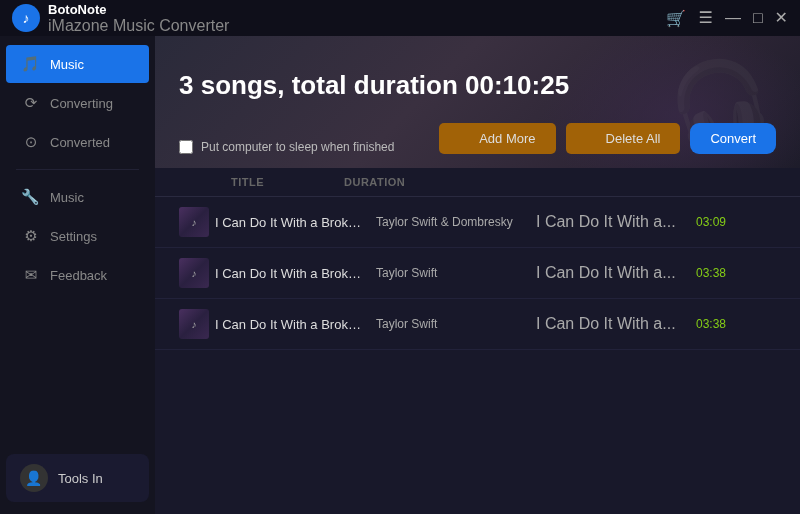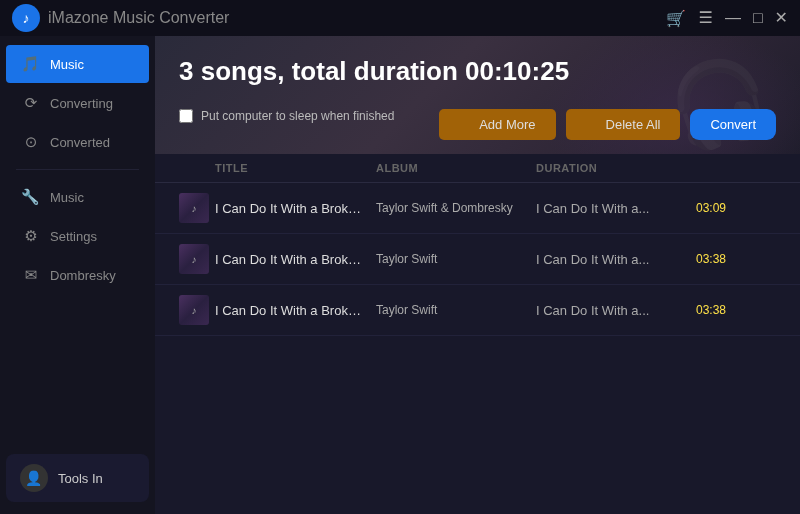--- a/index.html
+++ b/index.html
@@ -182,33 +182,33 @@
     .main-inner {
       position: relative;
       z-index: 1;
       flex: 1;
       display: flex;
       flex-direction: column;
     }
 
     
     .content-header {
-      padding: 20px 24px 12px;
+      padding: 34px 24px 12px;
     }
     .songs-summary {
       color: #fff;
       font-size: 26px;
       font-weight: 700;
       margin-bottom: 0;
     }
 
     
     .controls-bar {
       display: flex;
-      align-items: flex-start;
+      align-items: flex-end;
       justify-content: space-between;
       padding: 10px 24px 14px;
     }
     .sleep-option {
       display: flex;
       align-items: center;
       gap: 8px;
       color: #bbb;
       font-size: 12px;
     }
@@ -247,20 +247,21 @@
       background: #18182a;
       margin: 0;
       overflow-y: auto;
     }
     .table-header {
       display: grid;
       grid-template-columns: 36px 1fr 160px 160px 80px;
       padding: 8px 24px;
       border-bottom: 1px solid #2a2a40;
       background: #18182a;
+      gap: 16px;
     }
     .table-header-cell {
       color: #666;
       font-size: 11px;
       font-weight: 600;
       text-transform: uppercase;
       letter-spacing: 0.5px;
     }
     .table-row {
       display: grid;
@@ -301,37 +302,38 @@
     }
     .track-artist {
       color: #aaa;
       font-size: 12px;
       white-space: nowrap;
       overflow: hidden;
       text-overflow: ellipsis;
     }
     .track-album {
       color: #aaa;
-      font-size: 13px;
+      font-size: 16px;
       white-space: nowrap;
       overflow: hidden;
       text-overflow: ellipsis;
     }
     .track-duration {
-      color: #fde047;
+      color: #84cc16;
       font-size: 12px;
     }
   </style>
 </head>
 <body>
 
 <div class="title-bar">
   <div class="title-bar-left">
     <div class="app-logo">♪</div>
     <div>
+      <div class="app-title">BotoNote</div>
       <div class="app-subtitle">iMazone Music Converter</div>
     </div>
   </div>
   <div class="title-bar-controls">
     <span class="cart-icon">🛒</span>
     <span class="ctrl-btn">☰</span>
     <span class="ctrl-btn">—</span>
     <span class="ctrl-btn">□</span>
     <span class="ctrl-btn">✕</span>
   </div>
@@ -357,21 +359,21 @@
       <div class="sidebar-item">
         <span class="si-icon">🔧</span>
         <span>Music</span>
       </div>
       <div class="sidebar-item">
         <span class="si-icon">⚙</span>
         <span>Settings</span>
       </div>
       <div class="sidebar-item">
         <span class="si-icon">✉</span>
-        <span>Dombresky</span>
+        <span>Feedback</span>
       </div>
     </div>
     <div class="sidebar-footer">
       <div class="sign-in-btn">
         <div class="sign-in-avatar">👤</div>
         <span>Tools In</span>
       </div>
     </div>
   </div>
 
@@ -389,21 +391,20 @@
         <div class="action-buttons">
           <button class="btn btn-secondary">Add More</button>
           <button class="btn btn-secondary">Delete All</button>
           <button class="btn btn-primary">Convert</button>
         </div>
       </div>
       <div class="table-container">
         <div class="table-header">
           <div class="table-header-cell"></div>
           <div class="table-header-cell">TITLE</div>
-          <div class="table-header-cell">ALBUM</div>
           <div class="table-header-cell">DURATION</div>
         </div>
         <div class="table-row">
           <div class="track-thumb">
             <div class="track-thumb-inner">♪</div>
           </div>
           <div class="track-title">I Can Do It With a Broken Heart (Dombresky ...</div>
           <div class="track-artist">Taylor Swift &amp; Dombresky</div>
           <div class="track-album">I Can Do It With a...</div>
           <div class="track-duration">03:09</div>

